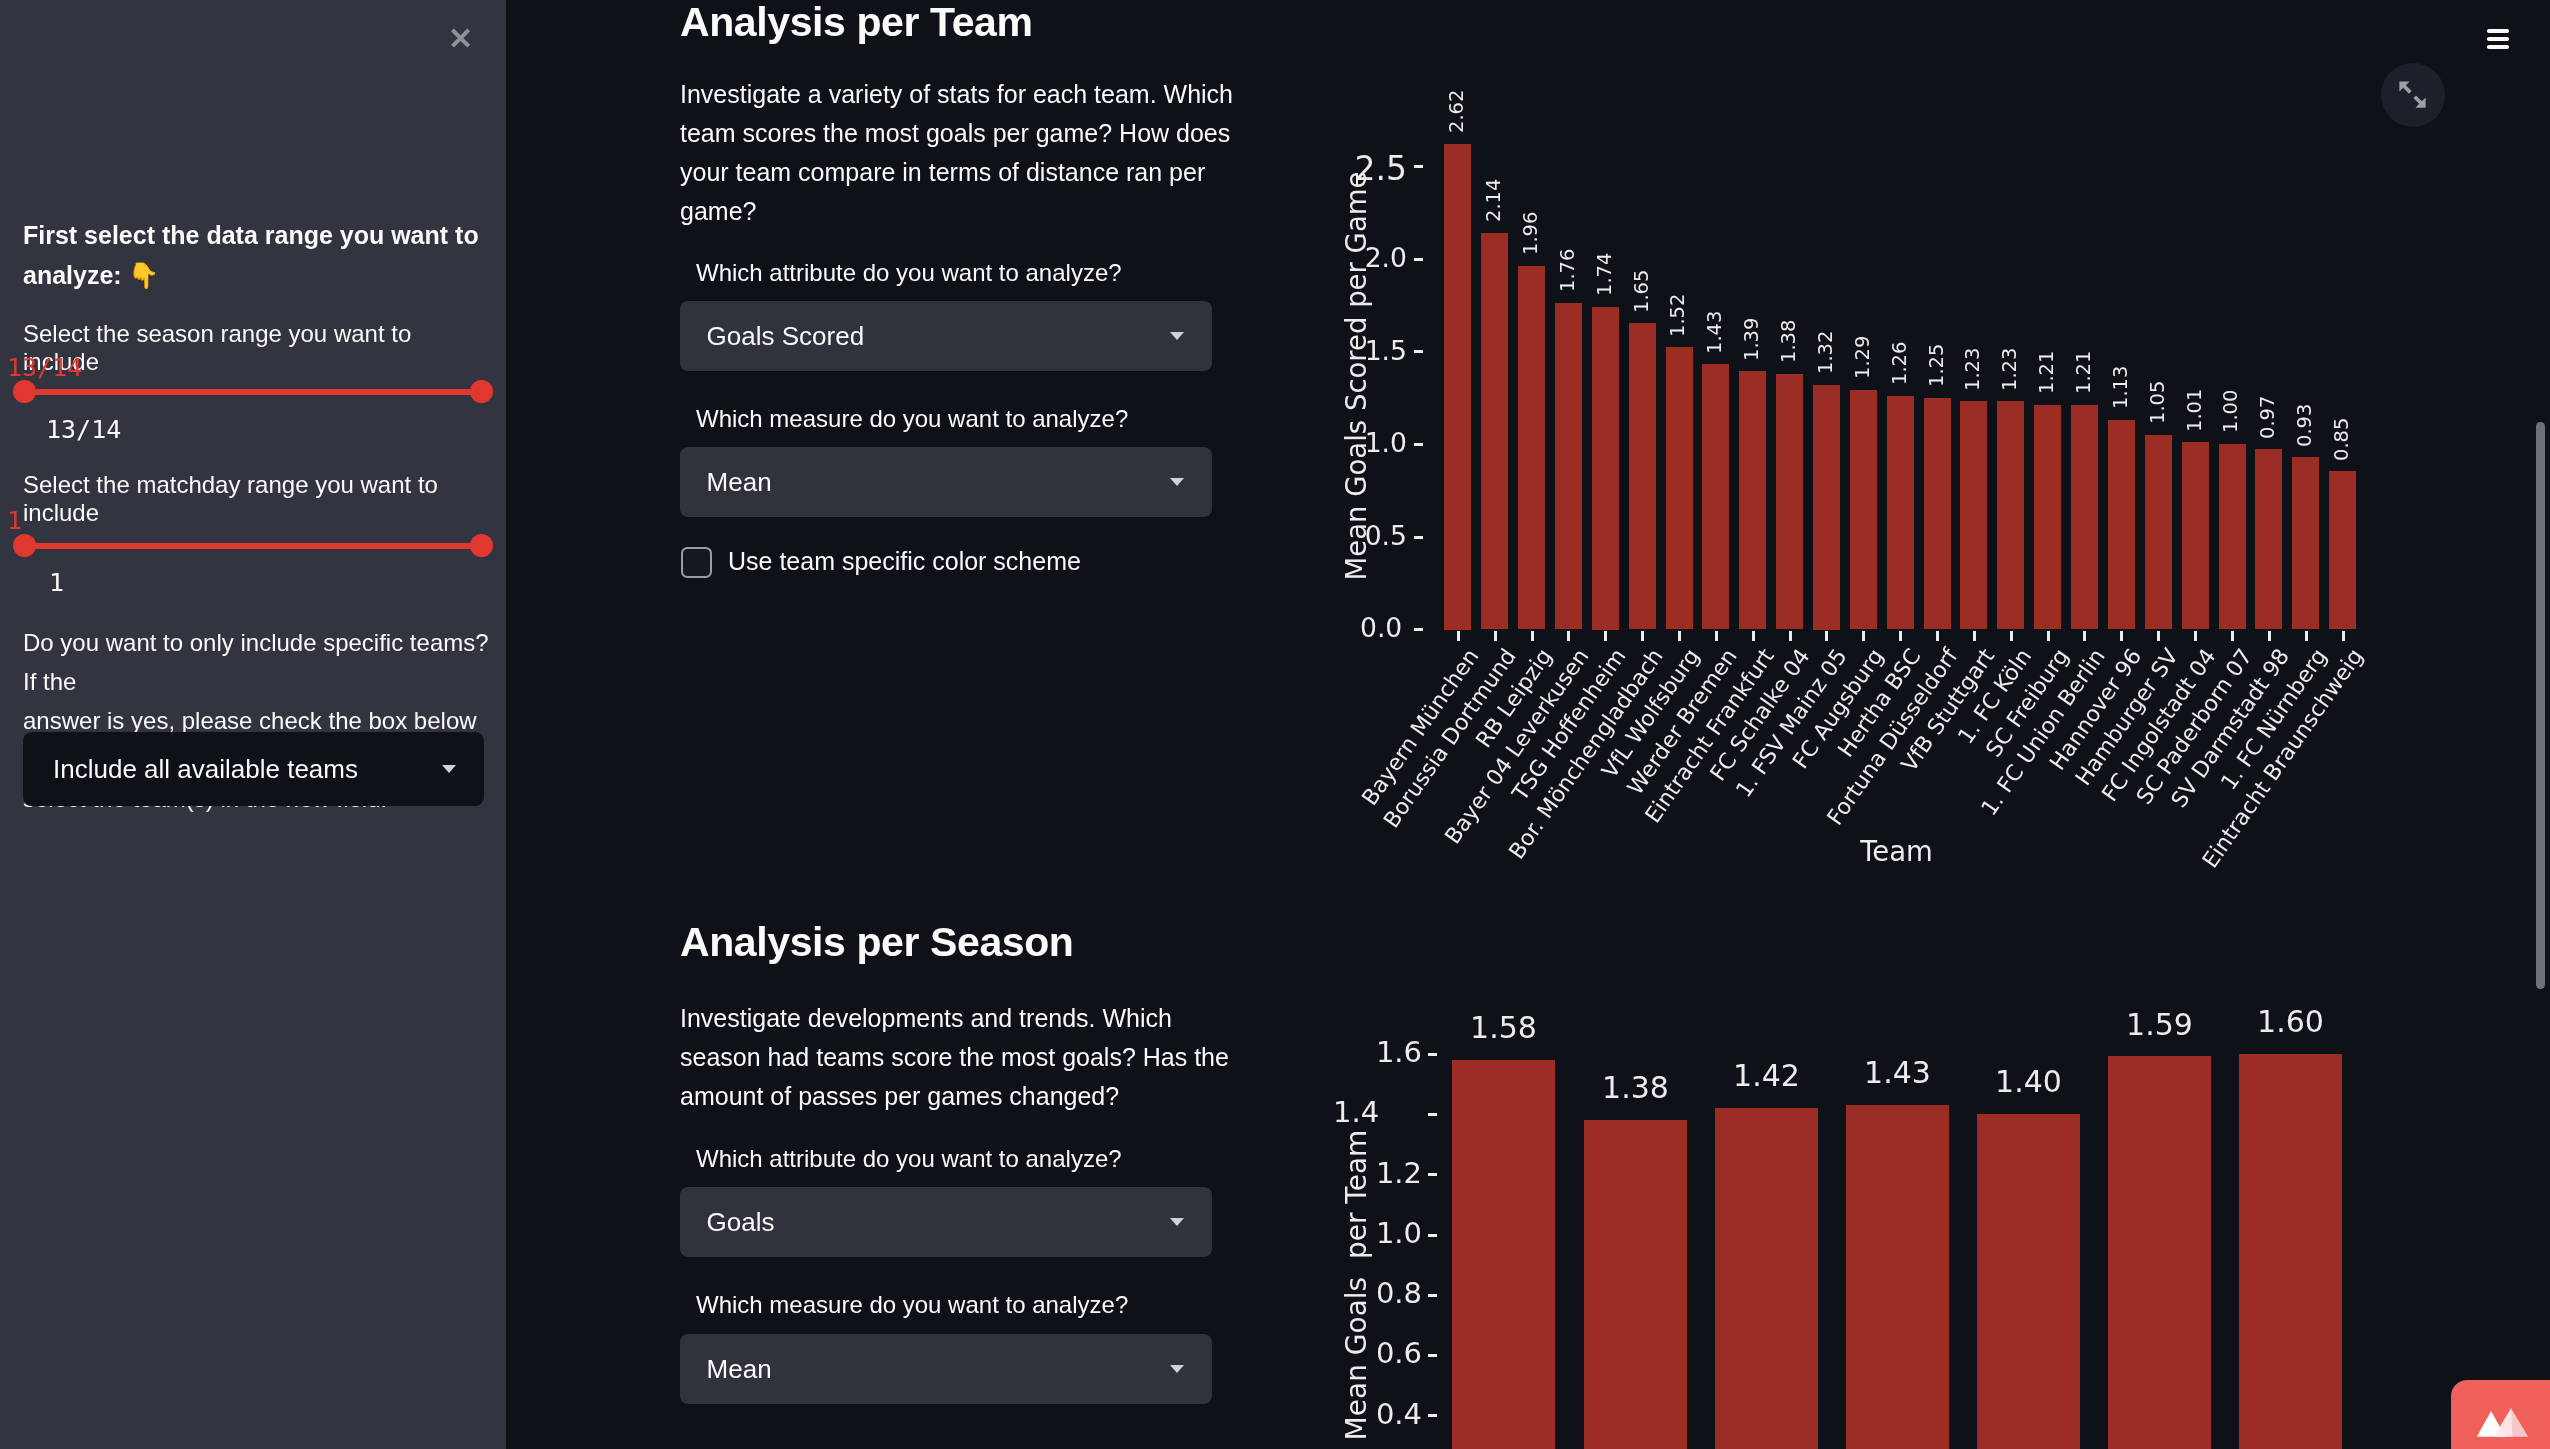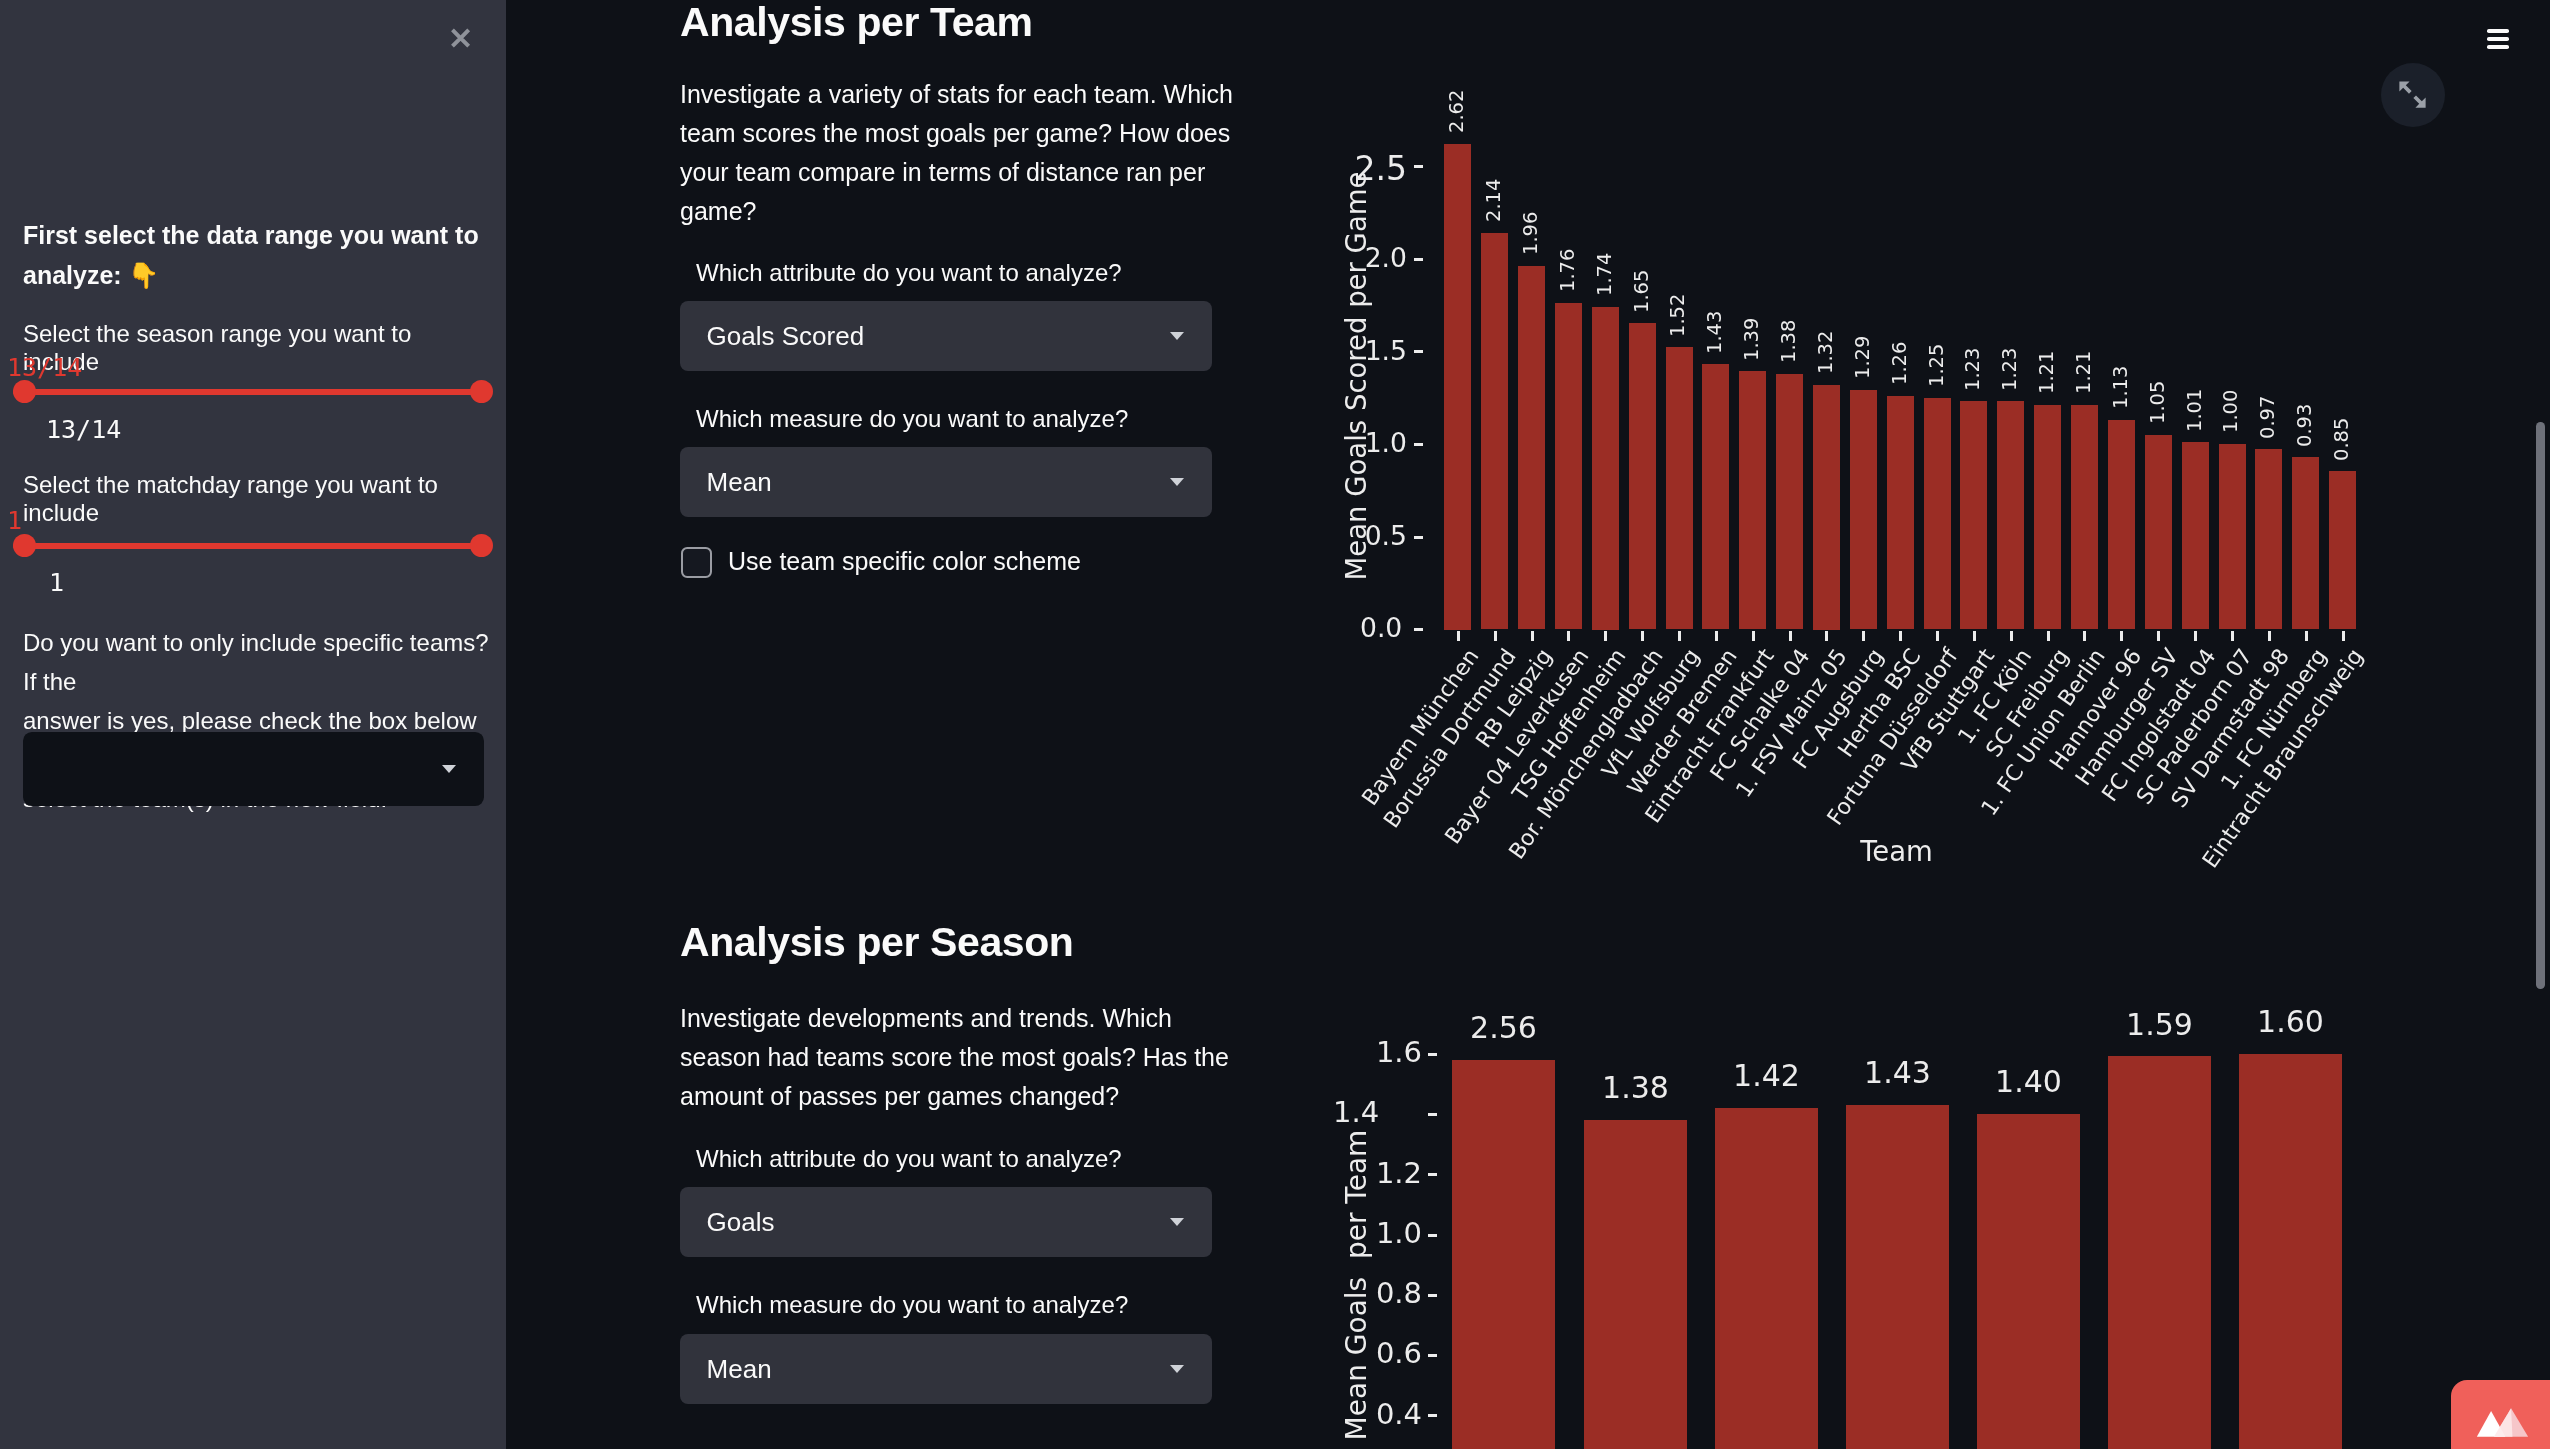--- a/index.html
+++ b/index.html
@@ -69,20 +69,21 @@
   </div>
   <div class="abs sl-white mono" style="left:49px;top:568px">1</div>
 
   <div class="abs sb-question">
     <div>Do you want to only include specific teams? If the</div>
     <div>answer is yes, please check the box below and then</div>
     <div>select the team(s) in the new field.</div>
   </div>
 
   <div class="abs sb-select">
+    <span class="val">Include all available teams</span>
     <span class="caret"></span>
   </div>
 </div>
 
 <div class="abs h1" style="top:-3.5px">Analysis per Team</div>
 <div class="abs para" style="top:75px">
   <div>Investigate a variety of stats for each team. Which</div>
   <div>team scores the most goals per game? How does</div>
   <div>your team compare in terms of distance ran per</div>
   <div>game?</div>
@@ -242,21 +243,21 @@
     <div class="abs chart-txt" style="left: 1428px; top: 1294px; width: 8.9px; height: 2.7px; background: rgb(236, 236, 236);"></div>
     <div class="abs chart-txt" style="left: 1333px; top: 1216px; width: 89px; text-align: right; font-size: 29px;">1.0</div>
     <div class="abs chart-txt" style="left: 1428px; top: 1234px; width: 8.9px; height: 2.7px; background: rgb(236, 236, 236);"></div>
     <div class="abs chart-txt" style="left: 1333px; top: 1156px; width: 89px; text-align: right; font-size: 29px;">1.2</div>
     <div class="abs chart-txt" style="left: 1428px; top: 1173px; width: 8.9px; height: 2.7px; background: rgb(236, 236, 236);"></div>
     <div class="abs chart-txt" style="left: 1333px; top: 1095px; width: 89px; font-size: 29px;">1.4</div>
     <div class="abs chart-txt" style="left: 1428px; top: 1113px; width: 8.9px; height: 2.7px; background: rgb(236, 236, 236);"></div>
     <div class="abs chart-txt" style="left: 1333px; top: 1035px; width: 89px; text-align: right; font-size: 29px;">1.6</div>
     <div class="abs chart-txt" style="left: 1428px; top: 1053px; width: 8.9px; height: 2.7px; background: rgb(236, 236, 236);"></div>
     <div class="abs chart-txt" style="left: 1452px; top: 1060px; width: 103px; height: 393px; background: rgb(155, 45, 37);"></div>
-    <div class="abs chart-txt" style="left: 1452px; top: 1010px; width: 103px; text-align: center; font-size: 30px;">2.56</div>
+    <div class="abs chart-txt" style="left: 1452px; top: 1010px; width: 103px; text-align: center; font-size: 30px;">1.58</div>
     <div class="abs chart-txt" style="left: 1584px; top: 1120px; width: 103px; height: 333px; background: rgb(155, 45, 37);"></div>
     <div class="abs chart-txt" style="left: 1584px; top: 1070px; width: 103px; text-align: center; font-size: 30px;">1.38</div>
     <div class="abs chart-txt" style="left: 1715px; top: 1108px; width: 103px; height: 346px; background: rgb(155, 45, 37);"></div>
     <div class="abs chart-txt" style="left: 1715px; top: 1058px; width: 103px; text-align: center; font-size: 30px;">1.42</div>
     <div class="abs chart-txt" style="left: 1846px; top: 1105px; width: 103px; height: 348px; background: rgb(155, 45, 37);"></div>
     <div class="abs chart-txt" style="left: 1846px; top: 1055px; width: 103px; text-align: center; font-size: 30px;">1.43</div>
     <div class="abs chart-txt" style="left: 1977px; top: 1114px; width: 103px; height: 339px; background: rgb(155, 45, 37);"></div>
     <div class="abs chart-txt" style="left: 1977px; top: 1064px; width: 103px; text-align: center; font-size: 30px;">1.40</div>
     <div class="abs chart-txt" style="left: 2108px; top: 1056px; width: 103px; height: 397px; background: rgb(155, 45, 37);"></div>
     <div class="abs chart-txt" style="left: 2108px; top: 1007px; width: 103px; text-align: center; font-size: 30px;">1.59</div>

